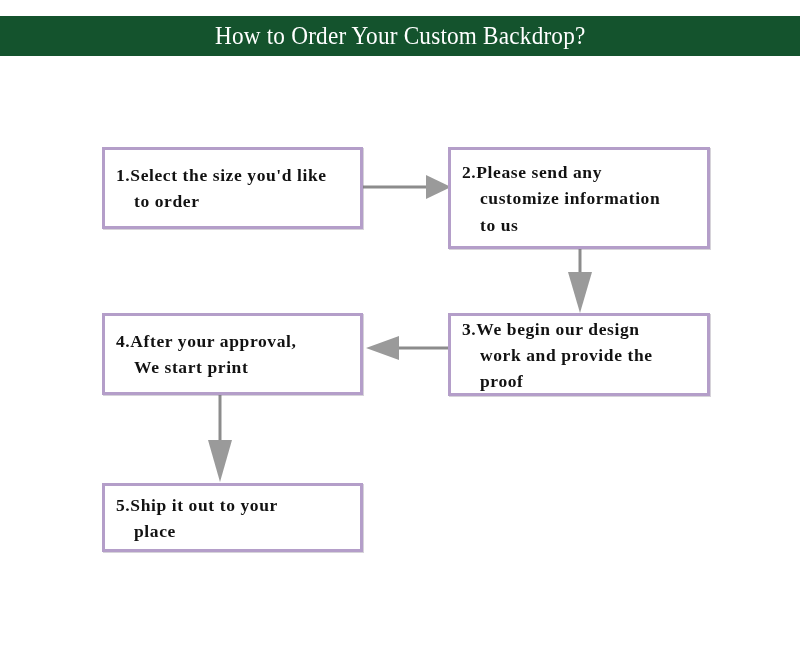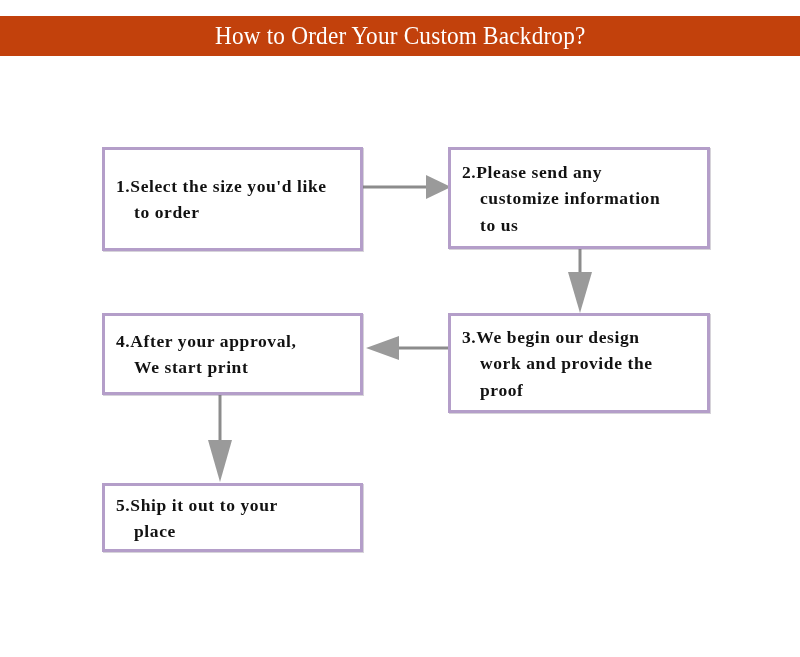--- a/index.html
+++ b/index.html
@@ -19,21 +19,21 @@
     overflow: hidden;
   }
 
   
   #header-bar {
     position: absolute;
     left: 0;
     top: 16px;
     width: 800px;
     height: 40px;
-    background: #c2410c;
+    background: #14532d;
     display: flex;
     align-items: center;
     justify-content: center;
   }
   #header-title {
     color: #ffffff;
     font-family: "Liberation Serif", "DejaVu Serif", serif;
     font-size: 25px;
     font-weight: 400;
     letter-spacing: 0.2px;
@@ -64,23 +64,23 @@
     letter-spacing: 0.6px;
     white-space: pre-line;
     text-indent: 0;
   }
   .flow-box-text.indented {
     padding-left: 18px;
     text-indent: -18px;
   }
 
   
-  #box-1 { left: 102px; top: 147px; width: 261px; height: 104px; text-decoration: underline; }
+  #box-1 { left: 102px; top: 147px; width: 261px; height: 82px; text-decoration: underline; }
   #box-2 { left: 448px; top: 147px; width: 262px; height: 102px; }
-  #box-3 { left: 448px; top: 313px; width: 262px; height: 100px; }
+  #box-3 { left: 448px; top: 313px; width: 262px; height: 83px; }
   #box-4 { left: 102px; top: 313px; width: 261px; height: 82px; text-decoration: underline; }
   #box-5 { left: 102px; top: 483px; width: 261px; height: 69px; }
 
   
   #connectors {
     position: absolute;
     left: 0;
     top: 0;
     width: 800px;
     height: 657px;

